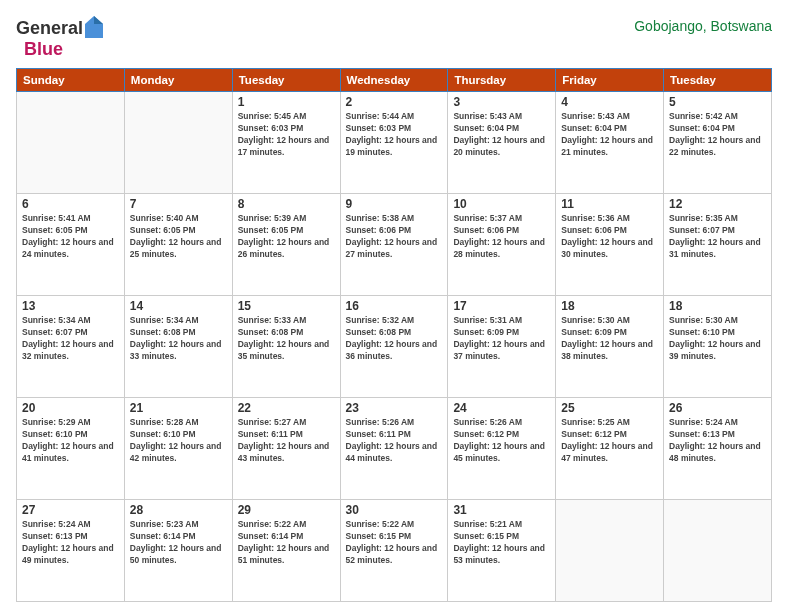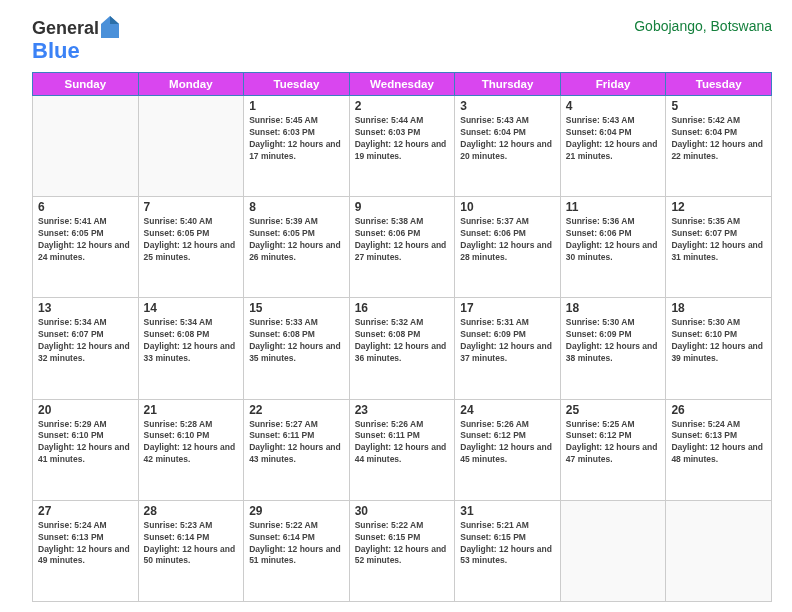--- a/index.html
+++ b/index.html
@@ -6,21 +6,21 @@
     body {
       width: 792px;
       height: 612px;
       background: #fff;
       font-family: Arial, sans-serif;
       overflow: hidden;
     }
     .page {
       width: 792px;
       height: 612px;
-      padding: 16px 20px 10px 32px;
+      padding: 16px 20px 10px 16px;
       display: flex;
       flex-direction: column;
     }
     .header {
       display: flex;
       justify-content: space-between;
       align-items: flex-start;
       margin-bottom: 10px;
     }
     .logo {
@@ -28,24 +28,25 @@
       align-items: flex-end;
       gap: 0px;
     }
     .logo-text-general {
       font-size: 18px;
       font-weight: bold;
       color: #333;
       line-height: 1;
     }
     .logo-text-blue {
-      font-size: 22px;
-      font-weight: bold;
-      color: #3b82f6;
+      font-size: 18px;
+      font-weight: bold;
+      color: #be185d;
       line-height: 1;
+      margin-left: 8px;
     }
     .logo-icon {
       width: 18px;
       height: 22px;
       margin-left: 2px;
       margin-bottom: 2px;
     }
     .title-block {
       text-align: right;
     }
@@ -61,26 +62,26 @@
       margin-top: 2px;
     }
     .calendar {
       flex: 1;
       border: 1px solid #ccc;
       border-collapse: collapse;
       width: 100%;
       table-layout: fixed;
     }
     .calendar th {
-      background-color: #d946ef;
+      background-color: #c2410c;
       color: #fff;
       font-size: 11.5px;
       font-weight: bold;
       padding: 5px 6px;
-      text-align: center;
+      text-align: left;
       border: 1px solid #3a7fc1;
     }
     .calendar td {
       border: 1px solid #ccc;
       vertical-align: top;
       padding: 3px 5px;
       font-size: 9px;
       color: #333;
       width: calc(100% / 7);
       height: 80px;

